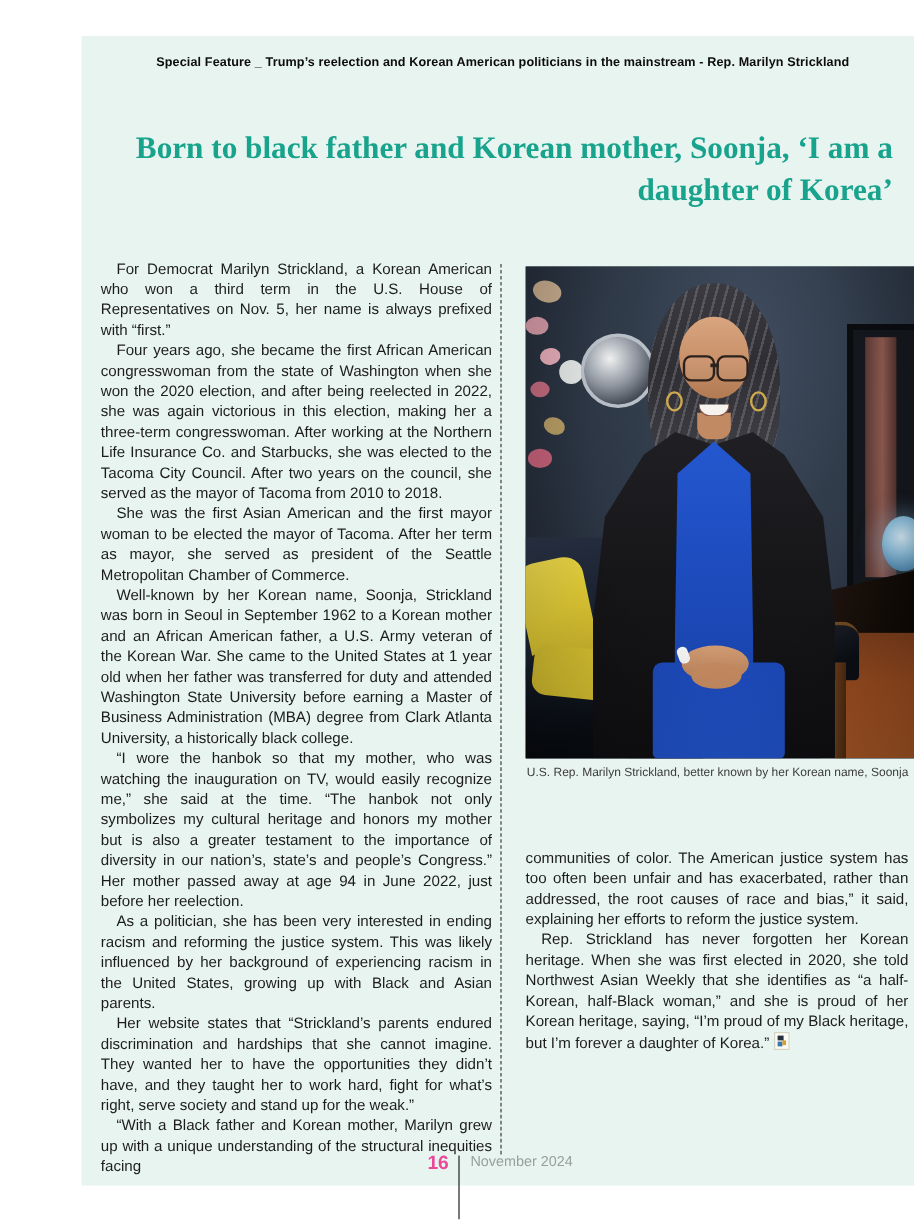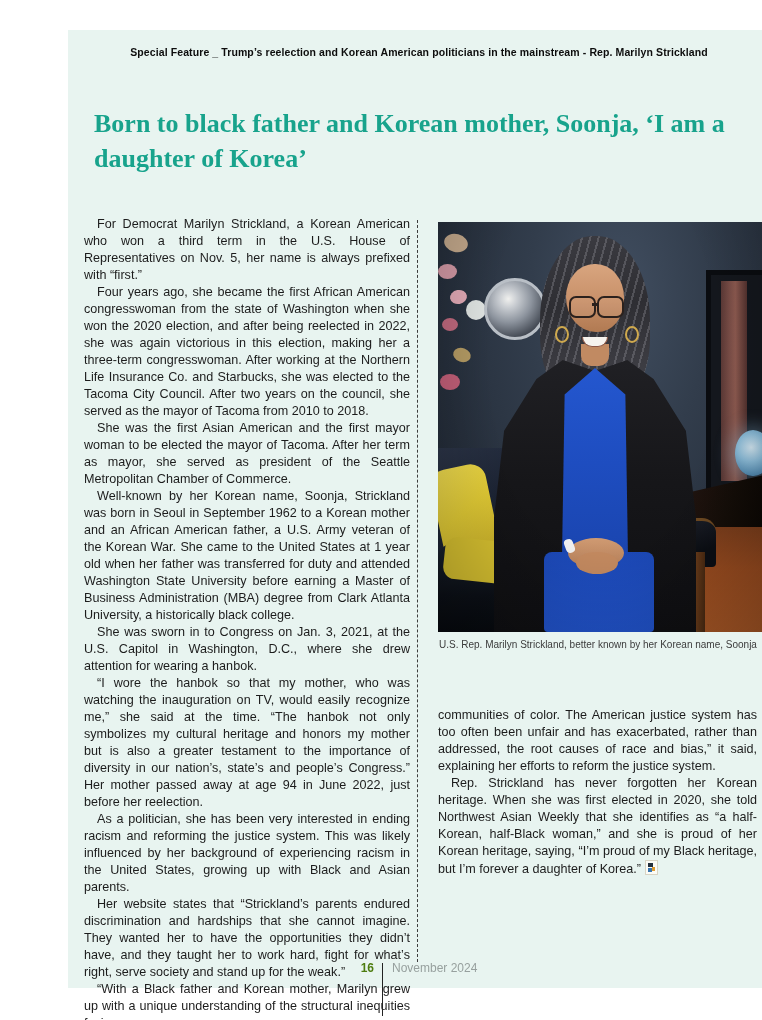--- a/index.html
+++ b/index.html
@@ -10,21 +10,21 @@
   .sheet{
     position:absolute;left:30px;top:30px;width:702px;height:958px;
     background:#e8f4f0;
     margin-left:38px;
   }
   .kicker{
     position:absolute;top:16px;left:0;width:100%;text-align:center;
     font-size:10.5px;font-weight:bold;color:#0d0d0d;letter-spacing:.1px;
   }
   .title{
-    position:absolute;top:76px;left:26px;width:650px;text-align:left;
+    position:absolute;top:76px;left:26px;width:650px;text-align:right;
     font-family:"Liberation Serif", serif;font-weight:700;
     font-size:26px;line-height:35px;color:#18a38c;
   }
   .col-left{position:absolute;left:16px;top:186px;width:326px;}
   .col-right-text{position:absolute;left:370px;top:677px;width:319px;}
   .body-text p{
     margin:0;text-indent:13px;text-align:justify;
     font-size:12.6px;line-height:17px;color:#1c1c1c;
   }
   .body-text p.noindent{text-indent:0;}
@@ -32,21 +32,21 @@
     position:absolute;left:349px;top:190px;height:742px;width:0;
     border-left:1px dashed #3d3d3d;
   }
   .caption{
     position:absolute;left:371px;top:608px;width:330px;
     font-size:10px;line-height:13px;color:#3c3c3c;
   }
   
   .footer-num{
     position:absolute;left:300px;top:961px;width:74px;text-align:right;
-    font-size:12px;font-weight:bold;color:#4d7c0f;
+    font-size:16px;font-weight:bold;color:#ec4899;
   }
   .footer-line{position:absolute;left:382px;top:963px;width:1px;height:53px;background:#222;}
   .footer-issue{position:absolute;left:392px;top:961px;font-size:12px;color:#97a09e;}
   
   .photo{
     position:absolute;left:370px;top:192px;width:331px;height:410px;
     overflow:hidden;background:#2a3340;
   }
   .ph{position:absolute;}
   .wall{inset:0;background:radial-gradient(ellipse at 55% 18%, #414e60 0%, #323d4c 35%, #262f3c 70%, #1f2733 100%);}
@@ -138,21 +138,20 @@
 
   <div class="kicker">Special Feature _ Trump’s reelection and Korean American politicians in the mainstream - Rep. Marilyn Strickland</div>
 
   <h1 class="title" style="margin:0;position:absolute;">Born to black father and Korean mother, Soonja, ‘I am a daughter of Korea’</h1>
 
   <div class="col-left body-text">
     <p>For Democrat Marilyn Strickland, a Korean American who won a third term in the U.S. House of Representatives on Nov. 5, her name is always prefixed with “first.”</p>
     <p>Four years ago, she became the first African American congresswoman from the state of Washington when she won the 2020 election, and after being reelected in 2022, she was again victorious in this election, making her a three-term congresswoman. After working at the Northern Life Insurance Co. and Starbucks, she was elected to the Tacoma City Council. After two years on the council, she served as the mayor of Tacoma from 2010 to 2018.</p>
     <p>She was the first Asian American and the first mayor woman to be elected the mayor of Tacoma. After her term as mayor, she served as president of the Seattle Metropolitan Chamber of Commerce.</p>
     <p>Well-known by her Korean name, Soonja, Strickland was born in Seoul in September 1962 to a Korean mother and an African American father, a U.S. Army veteran of the Korean War. She came to the United States at 1 year old when her father was transferred for duty and attended Washington State University before earning a Master of Business Administration (MBA) degree from Clark Atlanta University, a historically black college.</p>
-    <p>She was sworn in to Congress on Jan. 3, 2021, at the U.S. Capitol in Washington, D.C., where she drew attention for wearing a hanbok.</p>
     <p>“I wore the hanbok so that my mother, who was watching the inauguration on TV, would easily recognize me,” she said at the time. “The hanbok not only symbolizes my cultural heritage and honors my mother but is also a greater testament to the importance of diversity in our nation’s, state’s and people’s Congress.” Her mother passed away at age 94 in June 2022, just before her reelection.</p>
     <p>As a politician, she has been very interested in ending racism and reforming the justice system. This was likely influenced by her background of experiencing racism in the United States, growing up with Black and Asian parents.</p>
     <p>Her website states that “Strickland’s parents endured discrimination and hardships that she cannot imagine. They wanted her to have the opportunities they didn’t have, and they taught her to work hard, fight for what’s right, serve society and stand up for the weak.”</p>
     <p>“With a Black father and Korean mother, Marilyn grew up with a unique understanding of the structural inequities facing</p>
   </div>
 
   <div class="divider"></div>
 
   <div class="photo">
     <div class="ph wall"></div>

